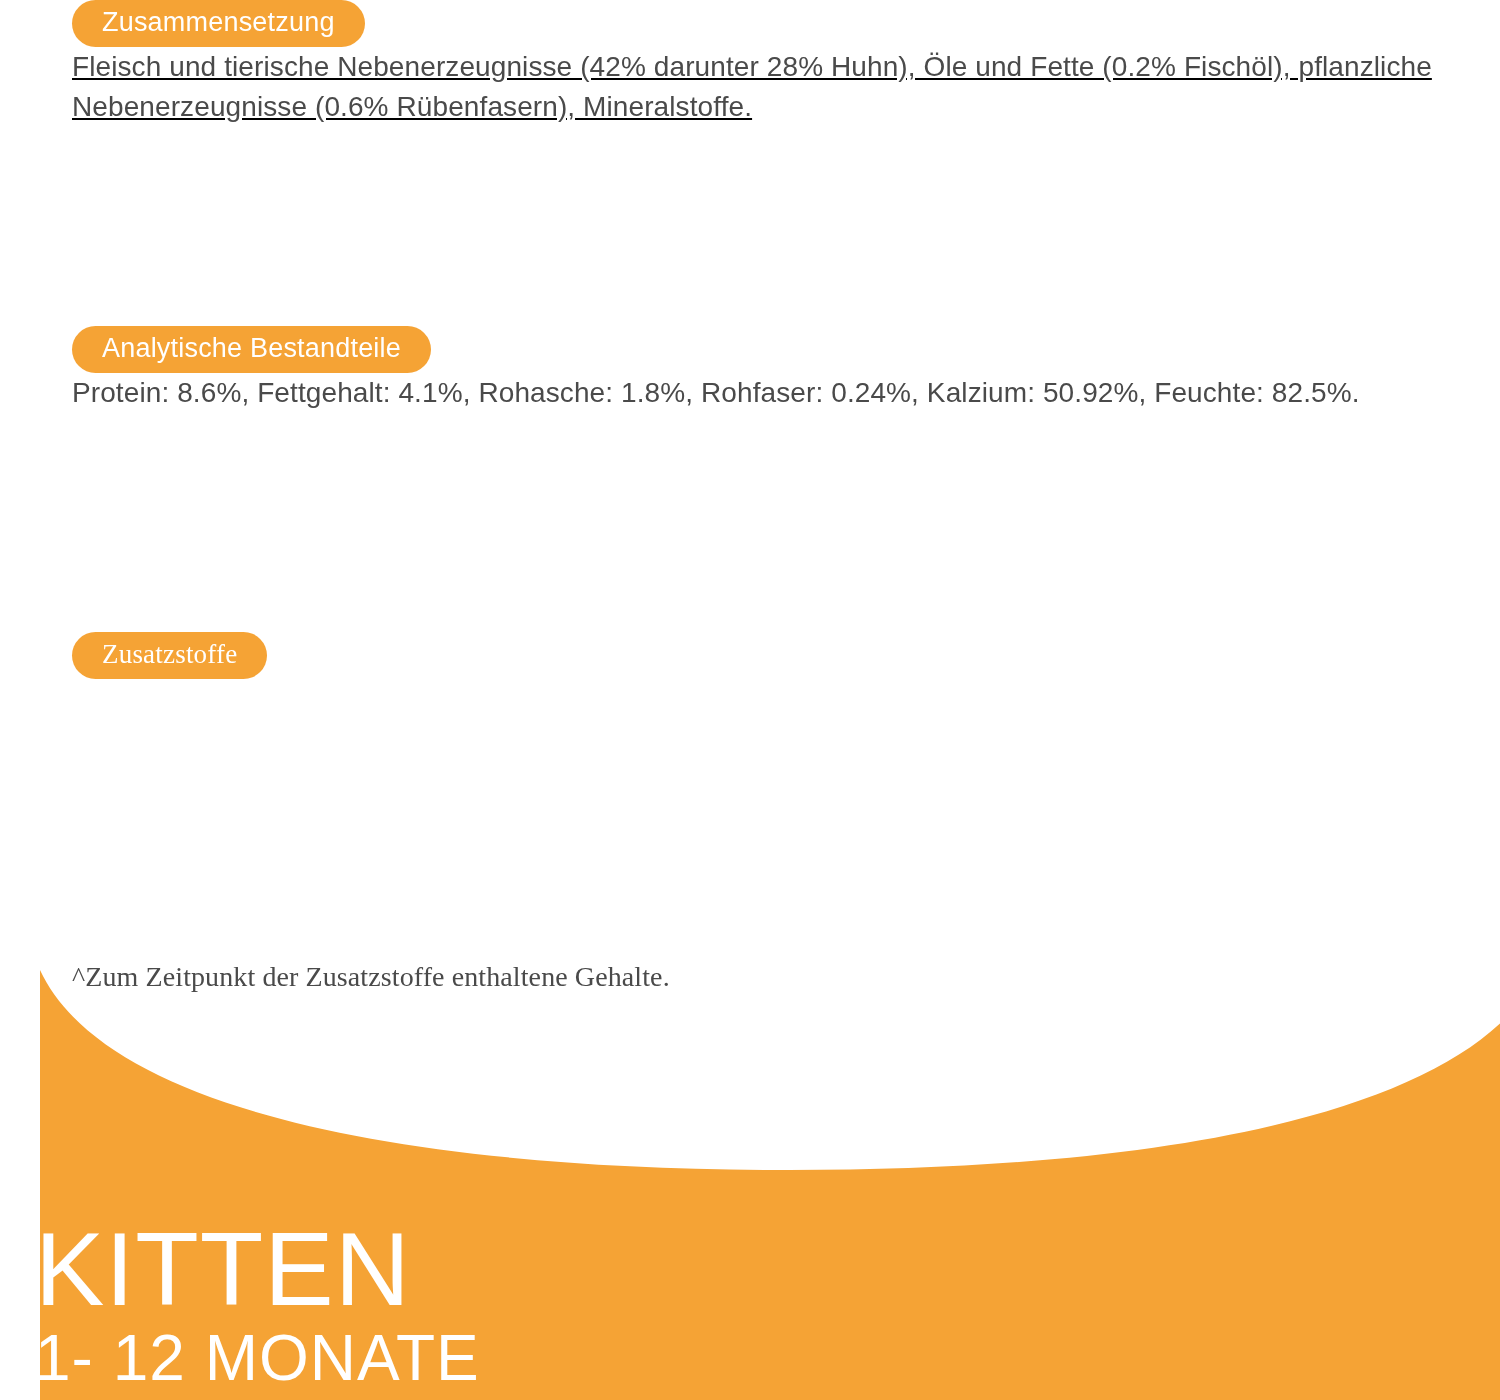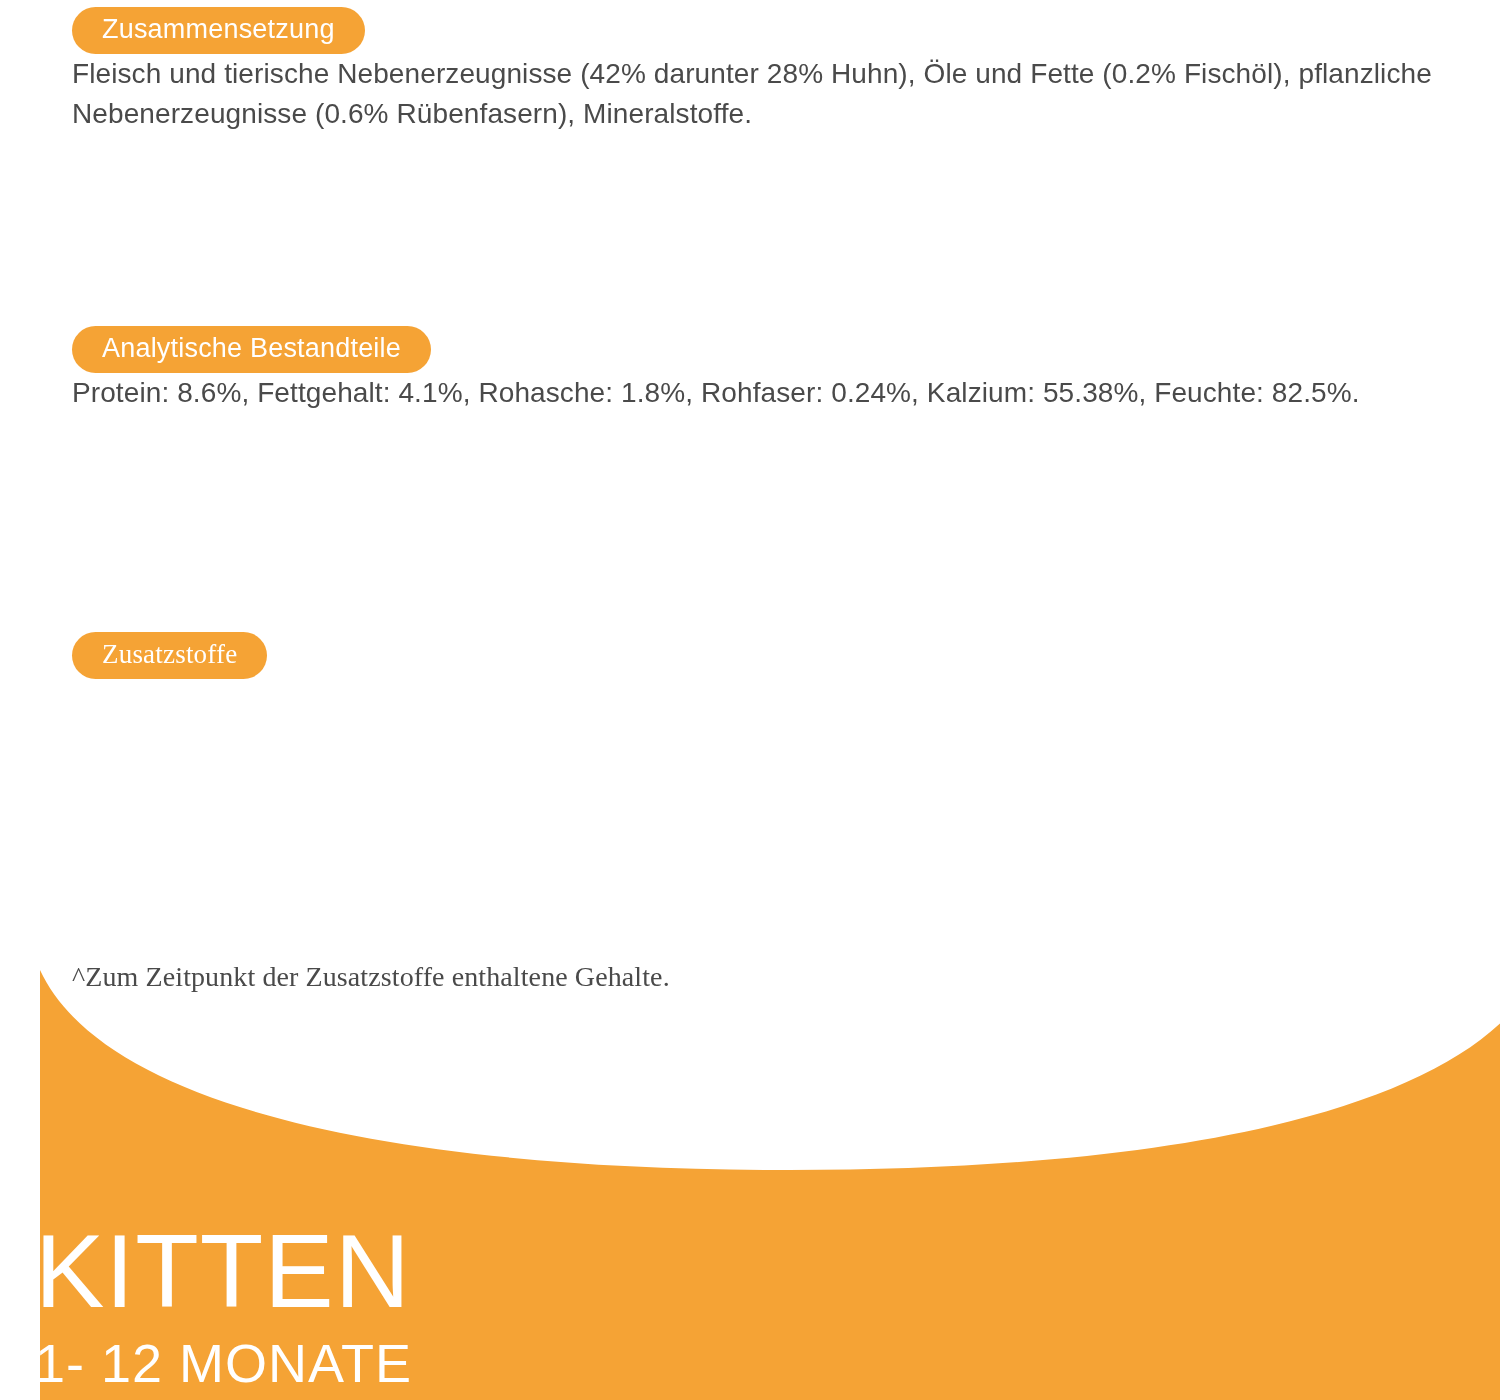--- a/index.html
+++ b/index.html
@@ -43,21 +43,21 @@
 
   .body-text {
     color: #4a4a4a;
     font-size: 28px;
     line-height: 1.42;
     font-weight: normal;
     letter-spacing: 0.1px;
     white-space: pre-line;
   }
 
-  #sec-zusammensetzung { top: 7px; }
+  #sec-zusammensetzung { top: 0px; text-decoration: underline; }
   #sec-analytische { top: 326px; }
   #sec-zusatzstoffe { top: 632px; font-family: Liberation Serif, serif; }
 
   
   .orange-band {
     position: absolute;
     left: 0;
     bottom: 0;
     width: 1500px;
     height: 430px;
@@ -78,25 +78,25 @@
     text-align: left;
   }
   .band-title {
     font-size: 104px;
     line-height: 0.98;
     font-weight: normal;
     letter-spacing: 1px;
     font-family: "Liberation Sans", sans-serif;
   }
   .band-sub {
-    font-size: 54px;
+    font-size: 64px;
     line-height: 1.05;
     font-weight: normal;
     letter-spacing: 1px;
-    margin-top: 12px;
+    margin-top: 4px;
     font-family: "Liberation Sans", sans-serif;
   }
 
   sub {
     font-size: 0.62em;
     vertical-align: baseline;
     position: relative;
     top: 0.22em;
   }
 </style>
@@ -105,21 +105,21 @@
 
 <div class="page">
 
   <div class="section" id="sec-zusammensetzung">
     <div class="pill">Zusammensetzung</div>
     <div class="body-text">Fleisch und tierische Nebenerzeugnisse (42% darunter 28% Huhn), Öle und Fette (0.2% Fischöl), pflanzliche Nebenerzeugnisse (0.6% Rübenfasern), Mineralstoffe.</div>
   </div>
 
   <div class="section" id="sec-analytische">
     <div class="pill">Analytische Bestandteile</div>
-    <div class="body-text">Protein: 8.6%, Fettgehalt: 4.1%, Rohasche: 1.8%, Rohfaser: 0.24%, Kalzium: 55.38%, Feuchte: 82.5%.</div>
+    <div class="body-text">Protein: 8.6%, Fettgehalt: 4.1%, Rohasche: 1.8%, Rohfaser: 0.24%, Kalzium: 50.92%, Feuchte: 82.5%.</div>
   </div>
 
   <div class="section" id="sec-zusatzstoffe">
     <div class="pill">Zusatzstoffe</div>
     <div class="body-text">
       <br>
       <br>
       <br>
       <span>^Zum Zeitpunkt der Zusatzstoffe enthaltene Gehalte.</span>
     </div>

